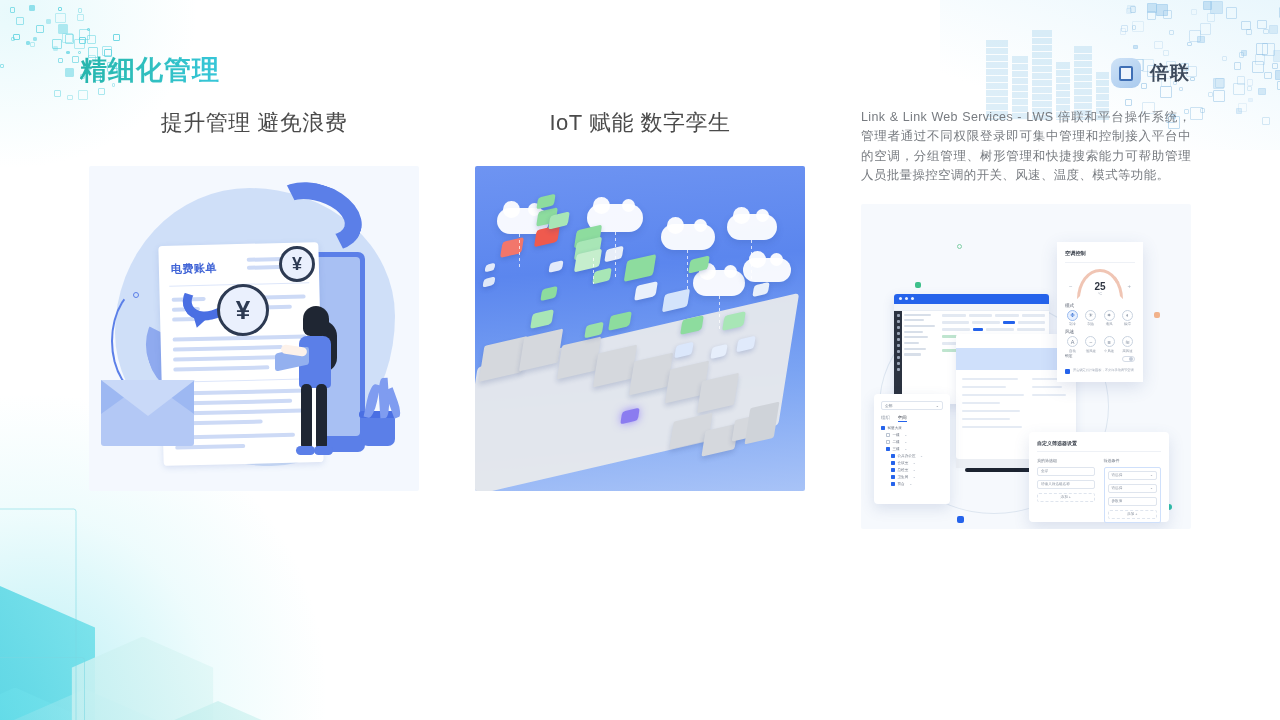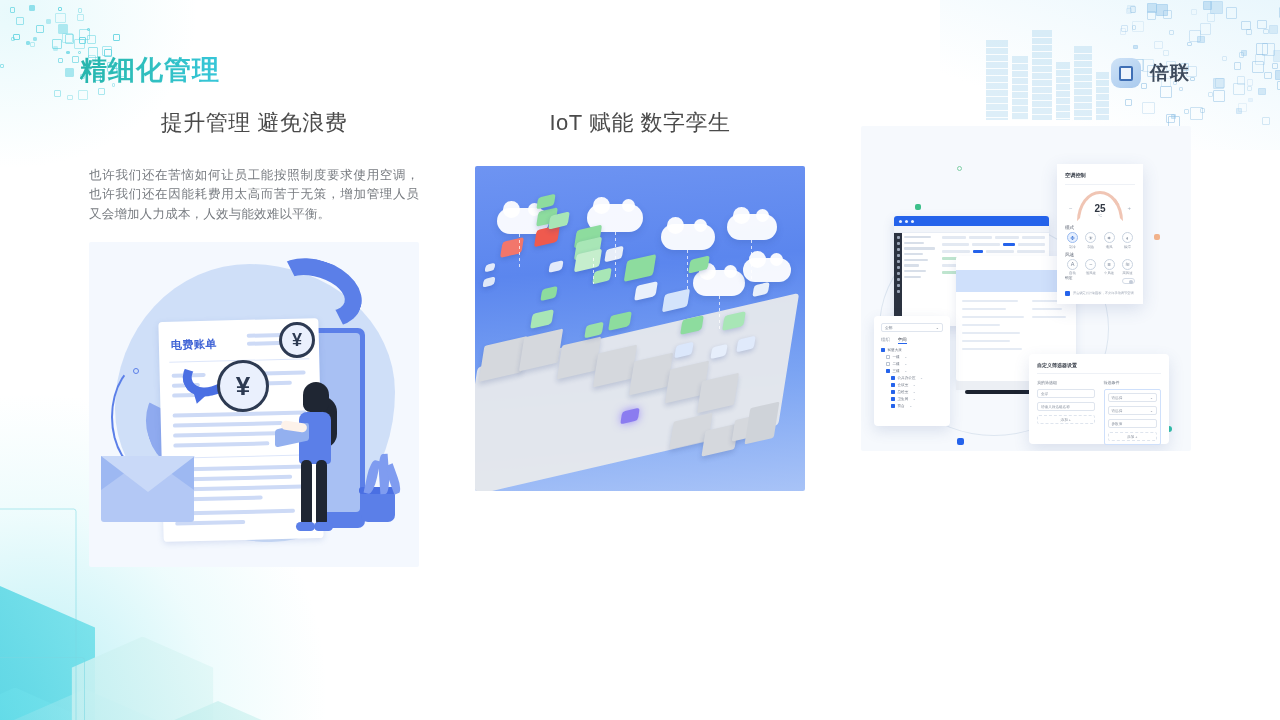--- a/index.html
+++ b/index.html
@@ -493,21 +493,20 @@
   <div class="brand-mark">
     <div class="inner"></div>
   </div>
   <div class="brand-name">倍联</div>
 </div>
 
 <div class="cols">
 
   <div class="col">
     <div class="col-heading">提升管理 避免浪费</div>
-    <div class="col-body">也许我们还在苦恼如何让员工能按照制度要求使用空调，也许我们还在因能耗费用太高而苦于无策，增加管理人员又会增加人力成本，人效与能效难以平衡。</div>
     <div class="figure fig1">
       <div class="f1-blob"></div>
       <div class="f1-swoosh1"></div>
       <div class="f1-swoosh2"></div>
       <div class="f1-arc"></div>
       <div class="f1-dot"></div>
       <div class="f1-tablet">
           <div class="scr"></div>
         </div>
 
@@ -620,20 +619,21 @@
           <div class="f2-link" style="left: 276px; top: 74px; height: 40px;"></div>
           <div class="f2-link" style="left: 244px; top: 130px; height: 34px;"></div>
           <div class="f2-link" style="left: 118px; top: 92px; height: 26px;"></div>
           <div style="position: absolute; left: 146px; top: 244px; width: 18px; height: 12px; background: rgb(139, 124, 240); border-radius: 3px; transform: rotate(-13deg) skewX(-22deg); box-shadow: rgba(140, 120, 250, 0.8) 0px 0px 8px;"></div>
           <div style="position: absolute; left: 272px; top: 240px; width: 30px; height: 34px; background: rgb(207, 211, 217); border-radius: 2px; transform: rotate(-13deg) skewX(-22deg);"></div>
         </div>
     </div>
   </div>
 
   <div class="col">
+    <div class="col-body mono-lead">Link &amp; Link Web Services - LWS 倍联和平台操作系统，管理者通过不同权限登录即可集中管理和控制接入平台中的空调，分组管理、树形管理和快捷搜索能力可帮助管理人员批量操控空调的开关、风速、温度、模式等功能。</div>
 
     <div class="figure fig3">
       <div class="f3-circle" style="left:18px;top:95px;width:230px;height:215px;"></div>
       <div class="f3-mark" style="left:96px;top:40px;width:5px;height:5px;border:1px solid #7fcfa5;border-radius:50%;"></div>
       <div class="f3-mark" style="left:54px;top:78px;width:6px;height:6px;background:#3ec08b;"></div>
       <div class="f3-mark" style="left:293px;top:108px;width:6px;height:6px;background:#f3b48c;"></div>
       <div class="f3-mark" style="left:96px;top:312px;width:7px;height:7px;background:#2563eb;"></div>
       <div class="f3-mark" style="left:190px;top:308px;width:5px;height:5px;border:1px solid #9bb9e6;border-radius:50%;"></div>
       <div class="f3-mark" style="left:305px;top:300px;width:6px;height:6px;background:#2fbfa8;border-radius:50%;"></div>
 

